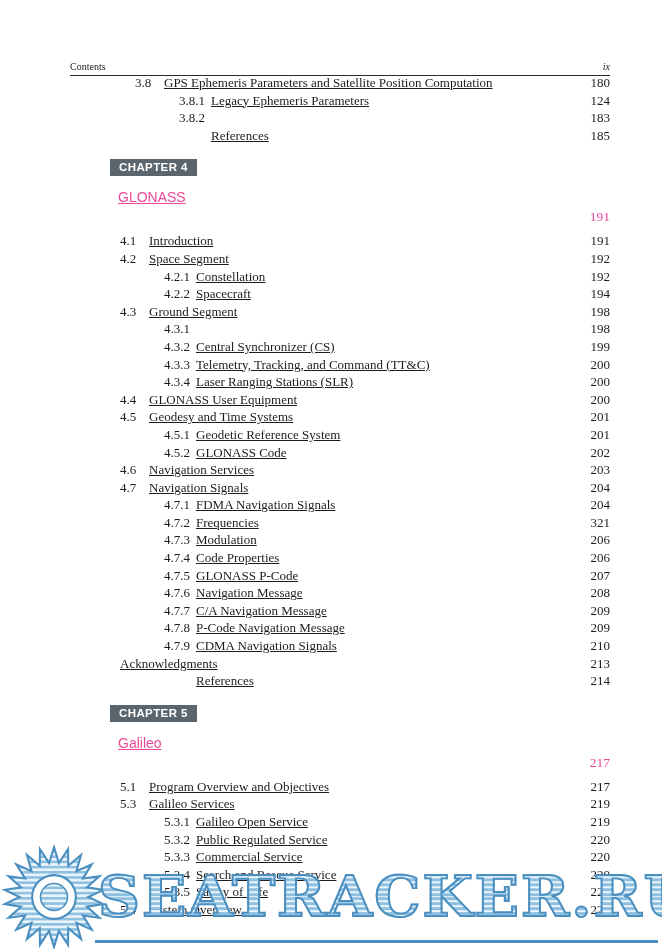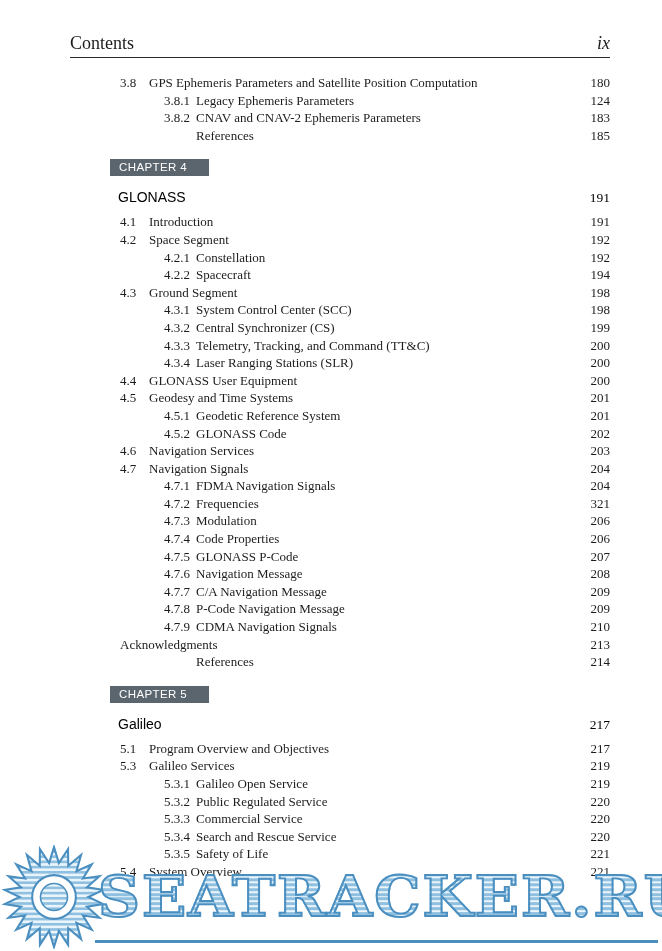--- a/index.html
+++ b/index.html
@@ -11,56 +11,57 @@
     position:relative;
     overflow:hidden;
   }
 
   
   .page-header {
     position:absolute; top:33px; left:70px; right:52px;
     display:flex; justify-content:space-between; align-items:flex-end;
     border-bottom:1.5px solid #2a2a2a;
     padding-bottom:3px;
-    font-size:18px;
-  }
-  .page-header .folio { font-style:italic; }
+    font-size:10px;
+  }
+  .page-header .folio { font-style:italic;margin-top:28px; }
 
   
   .toc-body { position:absolute; top:74px; left:120px; right:52px; }
 
   .row { display:flex; align-items:baseline; font-size:13px; line-height:17.6px; }
   .row .page { margin-left:auto; padding-left:10px; white-space:nowrap; }
   .row .num { flex:none; white-space:nowrap; }
-  .row .title { white-space:nowrap; }
+  .row .title { white-space:nowrap;text-decoration:underline; }
 
   .entry.l1 .num { width:29px; }
   .entry.l2 { padding-left:38px;text-align:center; }
   .entry.l2 .num { width:38px; }
   .entry.l0 { }
 
   .chapter-badge {
     display:inline-block;
     background:#5b656d;
     color:#ffffff;
     font-family:"Liberation Sans", sans-serif;
-    font-weight:normal;
+    font-weight:bold;
     font-size:11.5px;
     letter-spacing:0.4px;
-    padding:2px 22px 3px 9px;
+    padding:2px 9px 3px 9px;
     margin:15px 0 10px -10px;
   }
-  .toc-section:first-child { margin-top:0; }
+  .toc-section:first-child { margin-top:0;margin-left:15px; }
 
   .chapter-row {
     font-family:"Liberation Sans", sans-serif;
     font-size:14px;
     line-height:20px;
     margin:1px 0 5px -2px;
-    color:#000000;
+    color:#ec4899;
+    flex-direction:column;
   }
   .chapter-row .page { font-family:"Liberation Serif", serif; font-size:13.5px; }
 
   
   .watermark { position:absolute; left:0; right:0; bottom:0; height:120px; pointer-events:none; }
   .watermark-line {
     position:absolute; left:95px; right:4px; bottom:8px; height:3px;
     background:#4a8fc0;
   }
   .watermark-text {
@@ -95,21 +96,20 @@
         <span class="title">GPS Ephemeris Parameters and Satellite Position Computation</span>
         <span class="page">180</span>
       </div>
       <div class="row entry l2">
         <span class="num">3.8.1</span>
         <span class="title">Legacy Ephemeris Parameters</span>
         <span class="page">124</span>
       </div>
       <div class="row entry l2">
         <span class="num">3.8.2</span>
-        <span class="title">CNAV and CNAV-2 Ephemeris Parameters</span>
         <span class="page">183</span>
       </div>
       <div class="row entry l2">
         <span class="num"></span>
         <span class="title">References</span>
         <span class="page">185</span>
       </div>
     </div>
     <div class="toc-section"><div class="chapter-badge">CHAPTER 4</div><div class="row chapter-row">
         <span class="title">GLONASS</span>
@@ -129,21 +129,20 @@
       </div><div class="row entry l2">
         <span class="num">4.2.2</span>
         <span class="title">Spacecraft</span>
         <span class="page">194</span>
       </div><div class="row entry l1">
         <span class="num">4.3</span>
         <span class="title">Ground Segment</span>
         <span class="page">198</span>
       </div><div class="row entry l2">
         <span class="num">4.3.1</span>
-        <span class="title">System Control Center (SCC)</span>
         <span class="page">198</span>
       </div><div class="row entry l2">
         <span class="num">4.3.2</span>
         <span class="title">Central Synchronizer (CS)</span>
         <span class="page">199</span>
       </div><div class="row entry l2">
         <span class="num">4.3.3</span>
         <span class="title">Telemetry, Tracking, and Command (TT&amp;C)</span>
         <span class="page">200</span>
       </div><div class="row entry l2">

